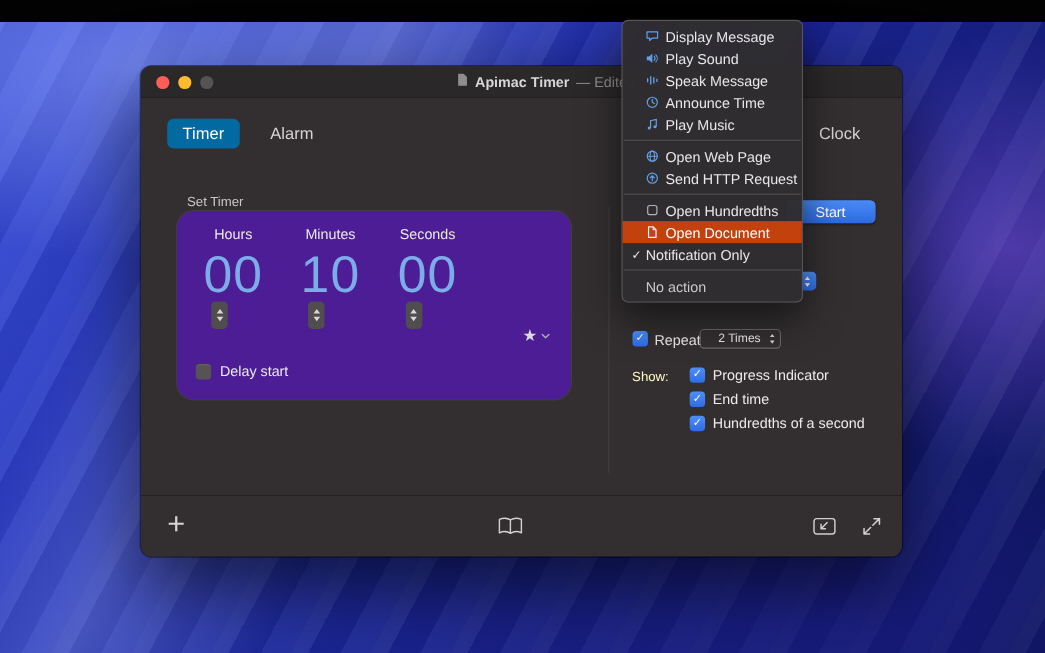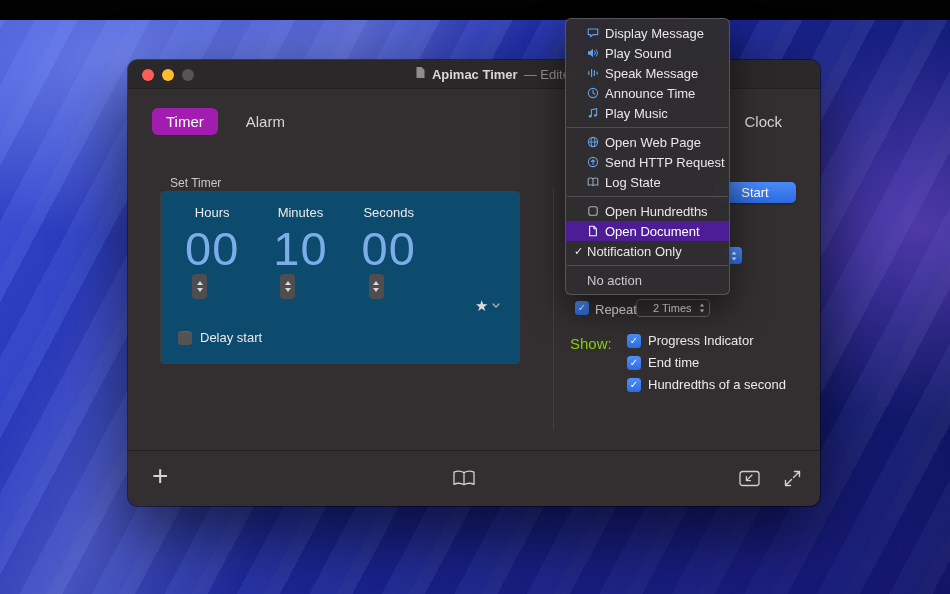--- a/index.html
+++ b/index.html
@@ -34,27 +34,27 @@
   .light.gray { background:#565354; }
   .titlewrap { display:flex; align-items:center; gap:6px; font-size:13px; }
   .title-main { color:#d8d6d7; font-weight:700; }
   .title-edited { color:#918f90; }
 
   .win-body { position:absolute; left:0; right:0; top:30px; bottom:0; }
 
   
   .tabrow { position:absolute; left:24px; right:24px; top:18px; display:flex; align-items:center; gap:14px; }
   .tab { font-size:15px; color:#d6d4d5; padding:5px 14px; border-radius:6px; cursor:default; white-space:nowrap; }
-  .tab.selected { background:#a21caf; color:#ffffff; }
+  .tab.selected { background:#0369a1; color:#ffffff; }
   .tab.push-right { margin-left:auto; }
 
   
   .section-label { position:absolute; left:42px; top:86px; font-size:12px; color:#c9c7c8; }
   .groupbox { position:absolute; left:32px; top:101px; width:360px; height:173px;
-    background:#0c4a6e; border:1px solid #413d3f; border-radius:4px; }
+    background:#4c1d95; border:1px solid #413d3f; border-radius:16px; }
   .fields { display:flex; padding:13px 0 0 24px; gap:34px; }
   .field { display:flex; flex-direction:column; align-items:center; }
   .field-label { font-size:13px; color:#eceaeb; margin-bottom:4px; }
   .valrow { display:flex; align-items:flex-start;flex-direction:column; }
   .timeval { font-size:47px; line-height:50px; font-weight:200; letter-spacing:1px; color:#7cade8; }
   .stepper { margin-left:7px; width:15px; height:25px; background:#504d4f; border-radius:4px;
     display:flex; flex-direction:column; align-items:center; justify-content:center; gap:3px; }
   .tri-up { width:0; height:0; border-left:3.5px solid transparent; border-right:3.5px solid transparent; border-bottom:4.5px solid #d8d6d7; }
   .tri-down { width:0; height:0; border-left:3.5px solid transparent; border-right:3.5px solid transparent; border-top:4.5px solid #d8d6d7; }
 
@@ -83,36 +83,36 @@
   .popup-arrows-cap .tri-down { border-top-color:#fff; transform:scale(.8); }
 
   .repeat-cb { position:absolute; left:447px; top:211px; }
   .repeat-label { position:absolute; left:467px; top:212px; font-size:13px; color:#eceaeb; }
   .mini-pop { position:absolute; left:508px; top:209px; width:74px; height:18px; border:1px solid #6b686a;
     border-radius:4px; display:flex; align-items:center; padding:0 4px 0 16px; font-size:11px; color:#e8e6e8; }
   .mini-pop .arrows { margin-left:auto; display:flex; flex-direction:column; gap:2px; align-items:center; }
   .mini-pop .tri-up { transform:scale(.7); }
   .mini-pop .tri-down { transform:scale(.7); }
 
-  .show-label { position:absolute; left:442px; top:245px; width:38px; text-align:right; font-size:15px; color:#84cc16; }
+  .show-label { position:absolute; left:442px; top:245px; width:38px; text-align:right; font-size:12px; color:#fef9c3; }
   .show-row { position:absolute; left:499px; display:flex; align-items:center; gap:7px; }
 
   
   .toolbar { position:absolute; left:0; right:0; bottom:0; height:56px; border-top:1px solid #232021; border-radius:0 0 10px 10px; }
   .tb-plus { position:absolute; left:24px; top:11px; font-size:28px; font-weight:300; color:#d6d4d5; line-height:28px; }
   .tb-book { position:absolute; left:324px; top:19px; }
   .tb-pip { position:absolute; right:60px; top:19px; }
   .tb-full { position:absolute; right:18px; top:18px; }
 
   
   .menu { position:absolute; left:565px; top:18px; width:165px; z-index:50;
     background:rgba(47,45,48,.98); border:1px solid rgba(122,120,126,.55); border-radius:6px;
     padding:4px 0; box-shadow:0 14px 36px rgba(0,0,0,.55); }
   .mrow { height:20px; display:flex; align-items:center; padding:0 8px; font-size:13px; color:#e9e7e9; }
-  .mrow.hl { background:#4c1d95; color:#ffffff; }
+  .mrow.hl { background:#c2410c; color:#ffffff; }
   .mrow.dim { color:#cbc9cb; }
   .mcheck { width:13px; font-size:11px; flex:0 0 auto; }
   .micon { width:18px; display:flex; align-items:center; flex:0 0 auto; }
   .mlabel { flex:1; white-space:nowrap; }
   .mdivider { height:1px; background:#524f54; margin:4px 1px; }
 </style>
 </head>
 <body>
 
 <div class="screen">
@@ -329,29 +329,20 @@
       <span class="mcheck"></span>
       <span class="micon">
         <svg width="12" height="12" viewBox="0 0 12 12">
             <circle cx="6" cy="6" r="4.6" fill="none" stroke="#63a0e8" stroke-width="1.1"></circle>
             <path d="M6 8.4V4M4.2 5.6L6 3.8l1.8 1.8" fill="none" stroke="#63a0e8" stroke-width="1.1" stroke-linecap="round" stroke-linejoin="round"></path>
           </svg>
       </span>
       <span class="mlabel">Send HTTP Request</span>
     </div>
 
-    <div class="mrow">
-      <span class="mcheck"></span>
-      <span class="micon">
-        <svg width="12" height="12" viewBox="0 0 12 12">
-            <path d="M1.2 2.6C2.7 1.8 4.5 1.8 6 2.8c1.5-1 3.3-1 4.8-.2v6.8C9.3 8.6 7.5 8.6 6 9.6 4.5 8.6 2.7 8.6 1.2 9.4zM6 2.8v6.8" fill="none" stroke="#9db0c8"></path>
-          </svg>
-      </span>
-      <span class="mlabel">Log State</span>
-    </div>
 
     <div class="mdivider"></div>
 
     <div class="mrow">
       <span class="mcheck"></span>
       <span class="micon">
         <svg width="12" height="12" viewBox="0 0 12 12">
             <rect x="1.8" y="1.8" width="8.4" height="8.4" rx="2" fill="none" stroke="#a9b2bf" stroke-width="1.1"></rect>
           </svg>
       </span>

